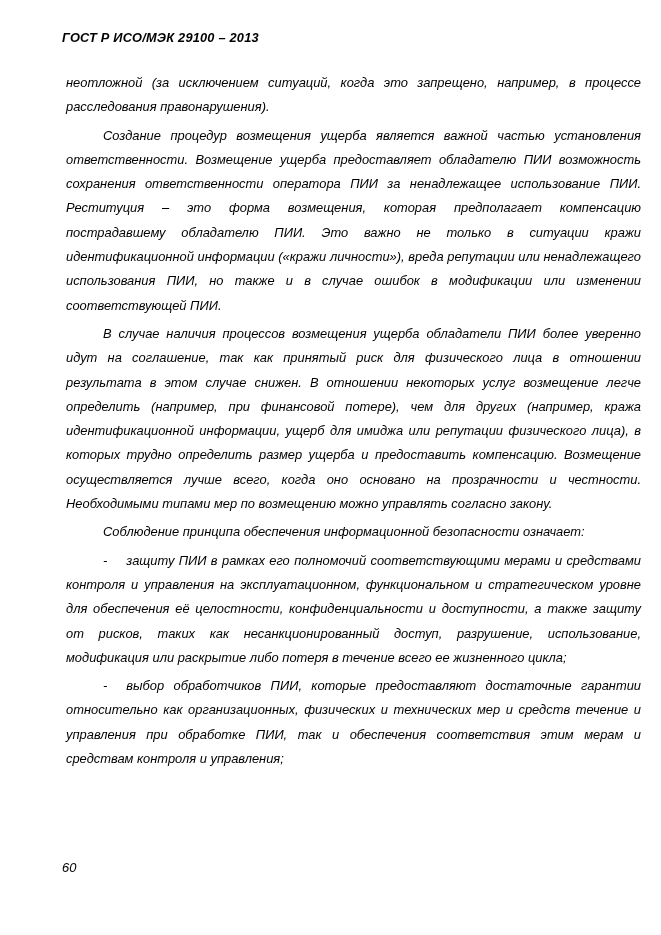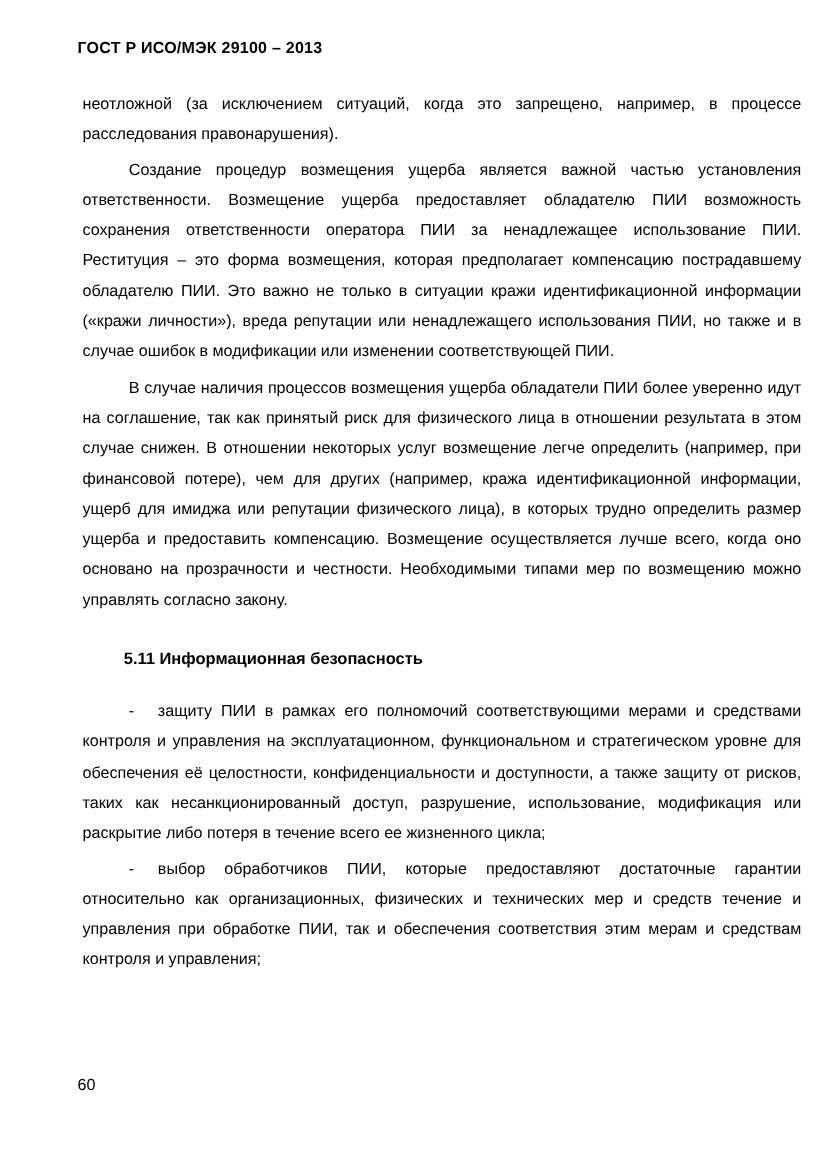--- a/index.html
+++ b/index.html
@@ -10,20 +10,21 @@
     background: #ffffff;
     color: #000000;
     font-family: "Liberation Sans", "DejaVu Sans", sans-serif;
     overflow: hidden;
   }
   .page {
     position: relative;
     width: 661px;
     height: 911px;
     padding: 30px 16px 0 62px;
+    font-style: italic;
   }
   .doc-header {
     font-weight: bold;
     font-size: 12.8px;
     line-height: 15px;
     letter-spacing: 0.2px;
     margin: 0 0 26px 0;
   }
   .body-text {
     font-size: 12.9px;
@@ -60,22 +61,22 @@
   <div class="doc-header">ГОСТ Р ИСО/МЭК 29100 – 2013</div>
 
   <div class="body-text">
 
     <p class="para">неотложной (за исключением ситуаций, когда это запрещено, например, в процессе расследования правонарушения).</p>
 
     <p class="para indent">Создание процедур возмещения ущерба является важной частью установления ответственности. Возмещение ущерба предоставляет обладателю ПИИ возможность сохранения ответственности оператора ПИИ за ненадлежащее использование ПИИ. Реституция – это форма возмещения, которая предполагает компенсацию пострадавшему обладателю ПИИ. Это важно не только в ситуации кражи идентификационной информации («кражи личности»), вреда репутации или ненадлежащего использования ПИИ, но также и в случае ошибок в модификации или изменении соответствующей ПИИ.</p>
 
     <p class="para indent">В случае наличия процессов возмещения ущерба обладатели ПИИ более уверенно идут на соглашение, так как принятый риск для физического лица в отношении результата в этом случае снижен. В отношении некоторых услуг возмещение легче определить (например, при финансовой потере), чем для других (например, кража идентификационной информации, ущерб для имиджа или репутации физического лица), в которых трудно определить размер ущерба и предоставить компенсацию. Возмещение осуществляется лучше всего, когда оно основано на прозрачности и честности. Необходимыми типами мер по возмещению можно управлять согласно закону.</p>
 
-    <p class="section-heading">5.11 Информационная безопасность</p>
 
+    <p class="para indent">Соблюдение принципа обеспечения информационной безопасности означает:</p>
 
     <p class="para list-item"><span class="list-marker">-</span><span>защиту ПИИ в рамках его полномочий соответствующими мерами и средствами контроля и управления на эксплуатационном, функциональном и стратегическом уровне для обеспечения её целостности, конфиденциальности и доступности, а также защиту от рисков, таких как несанкционированный доступ, разрушение, использование, модификация или раскрытие либо потеря в течение всего ее жизненного цикла;</span></p>
 
     <p class="para list-item"><span class="list-marker">-</span><span>выбор обработчиков ПИИ, которые предоставляют достаточные гарантии относительно как организационных, физических и технических мер и средств течение и управления при обработке ПИИ, так и обеспечения соответствия этим мерам и средствам контроля и управления;</span></p>
 
 
   </div>
 
   <div class="page-number">60</div>
 

